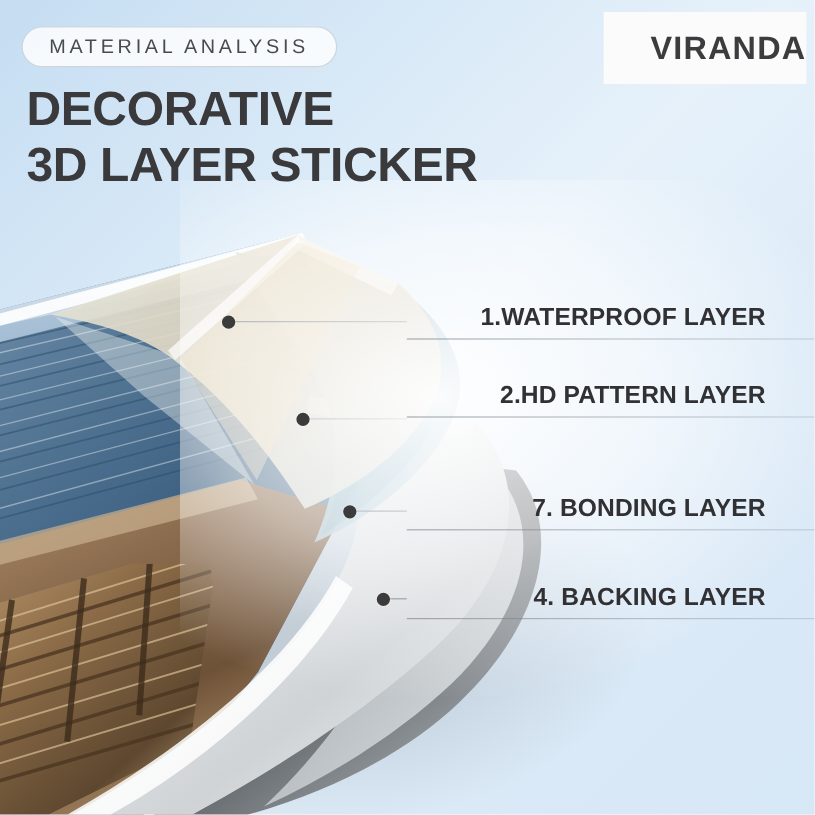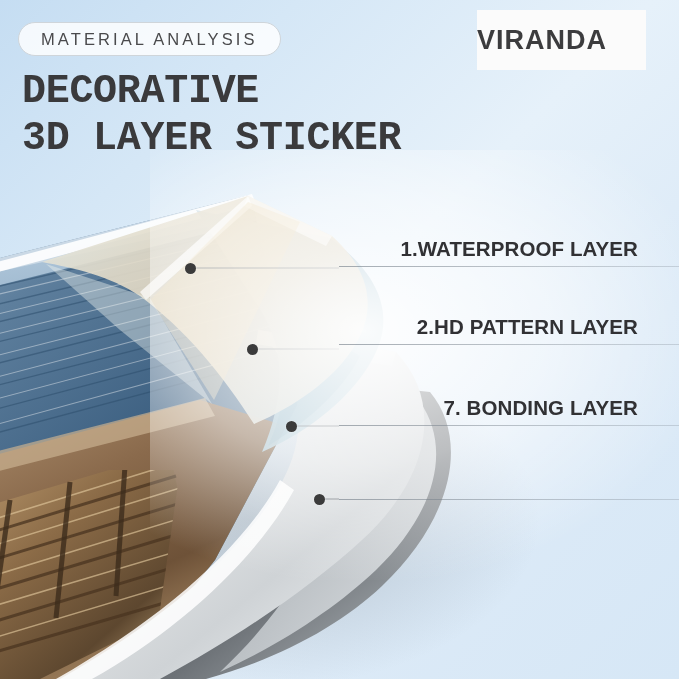--- a/index.html
+++ b/index.html
@@ -54,51 +54,51 @@
 
   .headline {
     position: absolute;
     left: 22px;
     top: 68px;
     color: #3a3a3c;
     font-weight: bold;
     font-size: 40px;
     line-height: 47px;
     letter-spacing: -0.3px;
-    font-family: Liberation Mono, monospace;
   }
   .headline .l2 { display: block; }
 
   .brand-box {
     position: absolute;
-    left: 477px;
+    left: 503px;
     top: 10px;
     width: 169px;
     height: 60px;
     background: #fbfbfb;
     display: flex;
     align-items: center;
-    justify-content: flex-start;
+    justify-content: flex-end;
   }
   .brand-box span {
     font-size: 27px;
     font-weight: bold;
     color: #3c3c3e;
     letter-spacing: 1px;
   }
 
   
   #artwork { position: absolute; left: 0; top: 0; }
 
   
   .callout {
     position: absolute;
     right: 0;
     width: 340px;
     height: 34px;
+    margin-top: 16px;
   }
   .callout .txt {
     position: absolute;
     right: 41px;
     bottom: 6px;
     font-size: 20.5px;
     font-weight: bold;
     color: #313134;
     white-space: nowrap;
     letter-spacing: 0.1px;
@@ -106,21 +106,21 @@
   .callout .rule {
     position: absolute;
     right: 0;
     bottom: 0;
     width: 340px;
     height: 1px;
     background: linear-gradient(to right, rgba(120,130,140,0.65), rgba(120,130,140,0.28));
   }
 
   .c1 { top: 233px; }
-  .c2 { top: 311px; }
+  .c2 { top: 298px; }
   .c3 { top: 392px; }
   .c4 { top: 466px; }
   .dot {
     position: absolute;
     width: 11px;
     height: 11px;
     border-radius: 50%;
     background: #3b3b3b;
     box-shadow: 0 0 2px rgba(255,255,255,0.55);
   }
@@ -323,20 +323,21 @@
   </div>
   <div class="callout c2">
     <div class="txt">2.HD PATTERN LAYER</div>
     <div class="rule"></div>
   </div>
   <div class="callout c3">
     <div class="txt">7. BONDING LAYER</div>
     <div class="rule"></div>
   </div>
   <div class="callout c4">
+    <div class="txt">4. BACKING LAYER</div>
     <div class="rule"></div>
   </div>
 
   <div class="dot" style="left:185px; top:263px;"></div>
   <div class="dot" style="left:247px; top:344px;"></div>
   <div class="dot" style="left:286px; top:421px;"></div>
   <div class="dot" style="left:314px; top:494px;"></div>
 
 </div>
 

